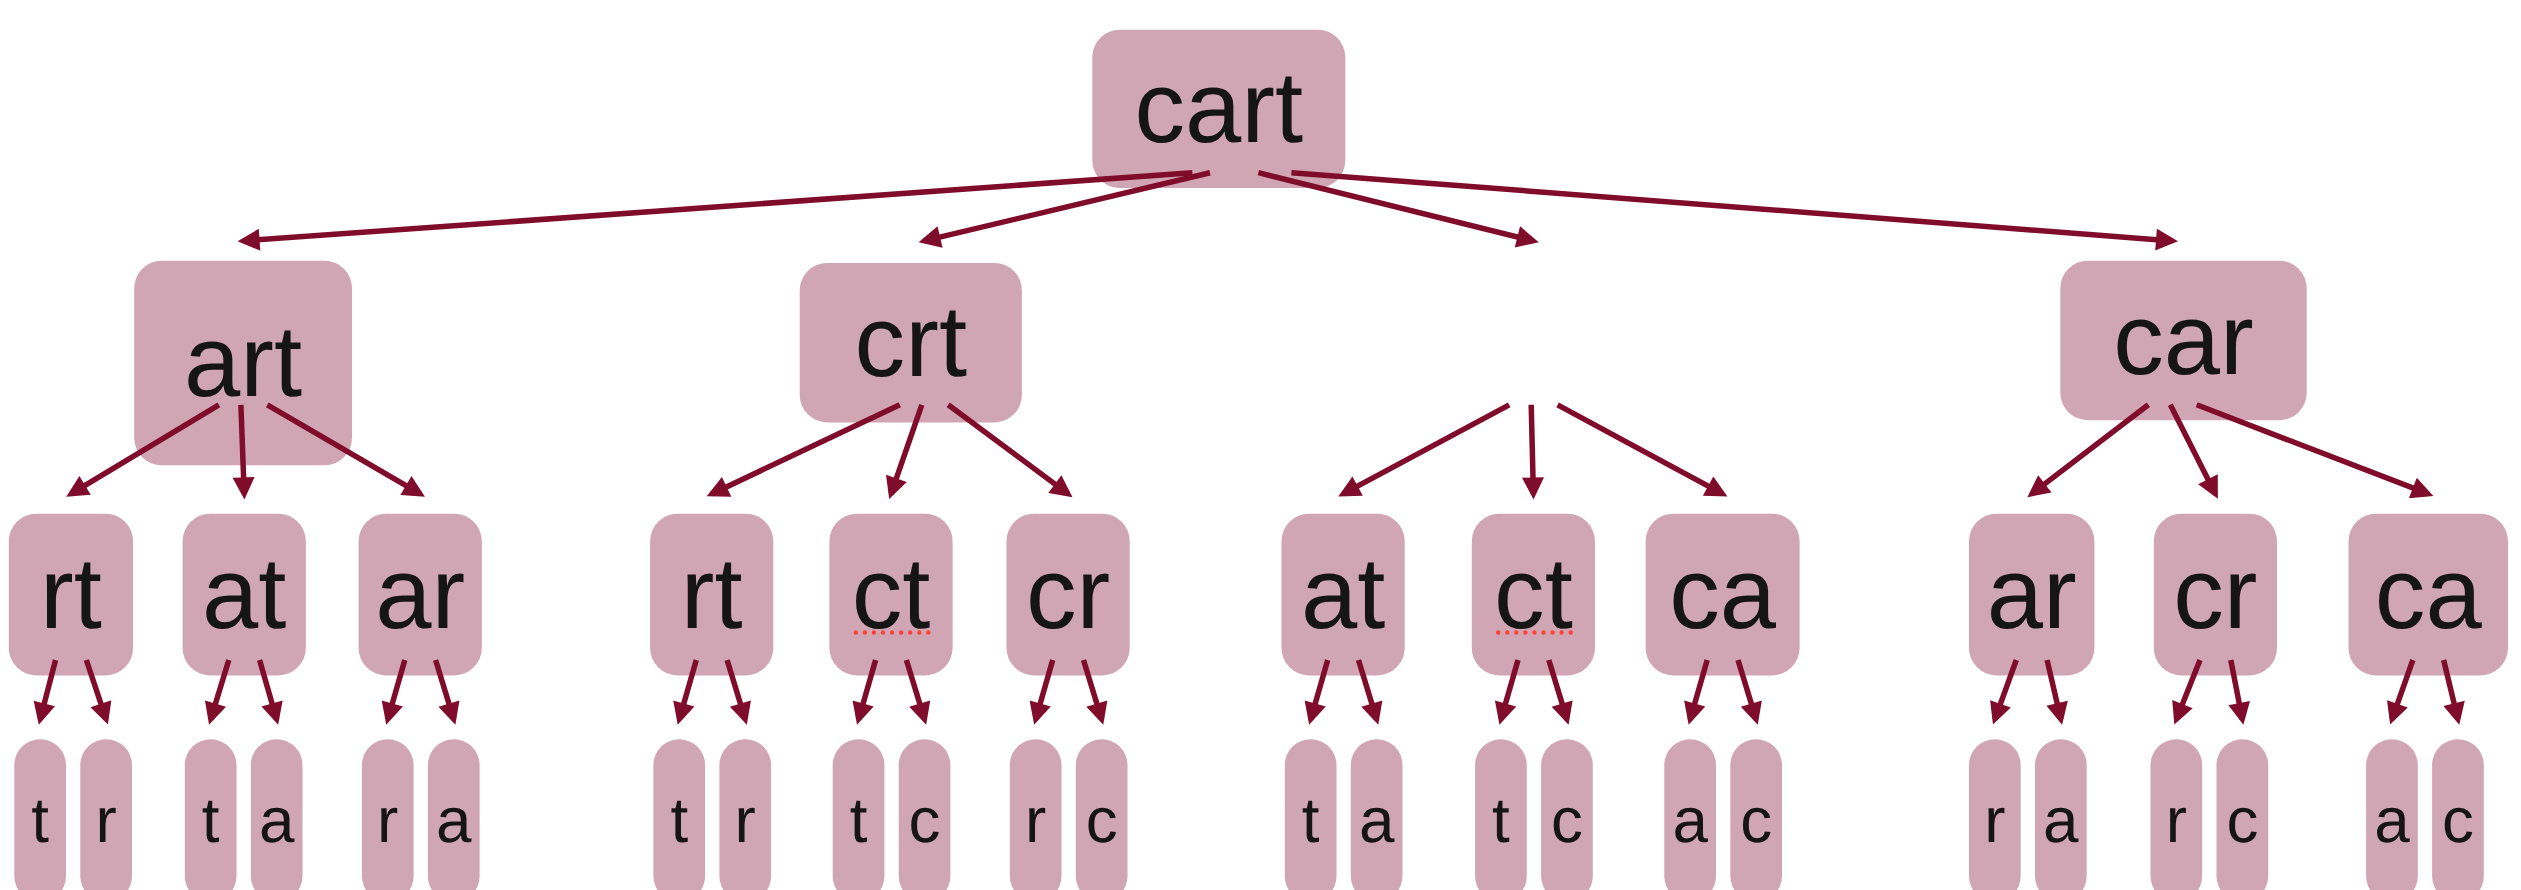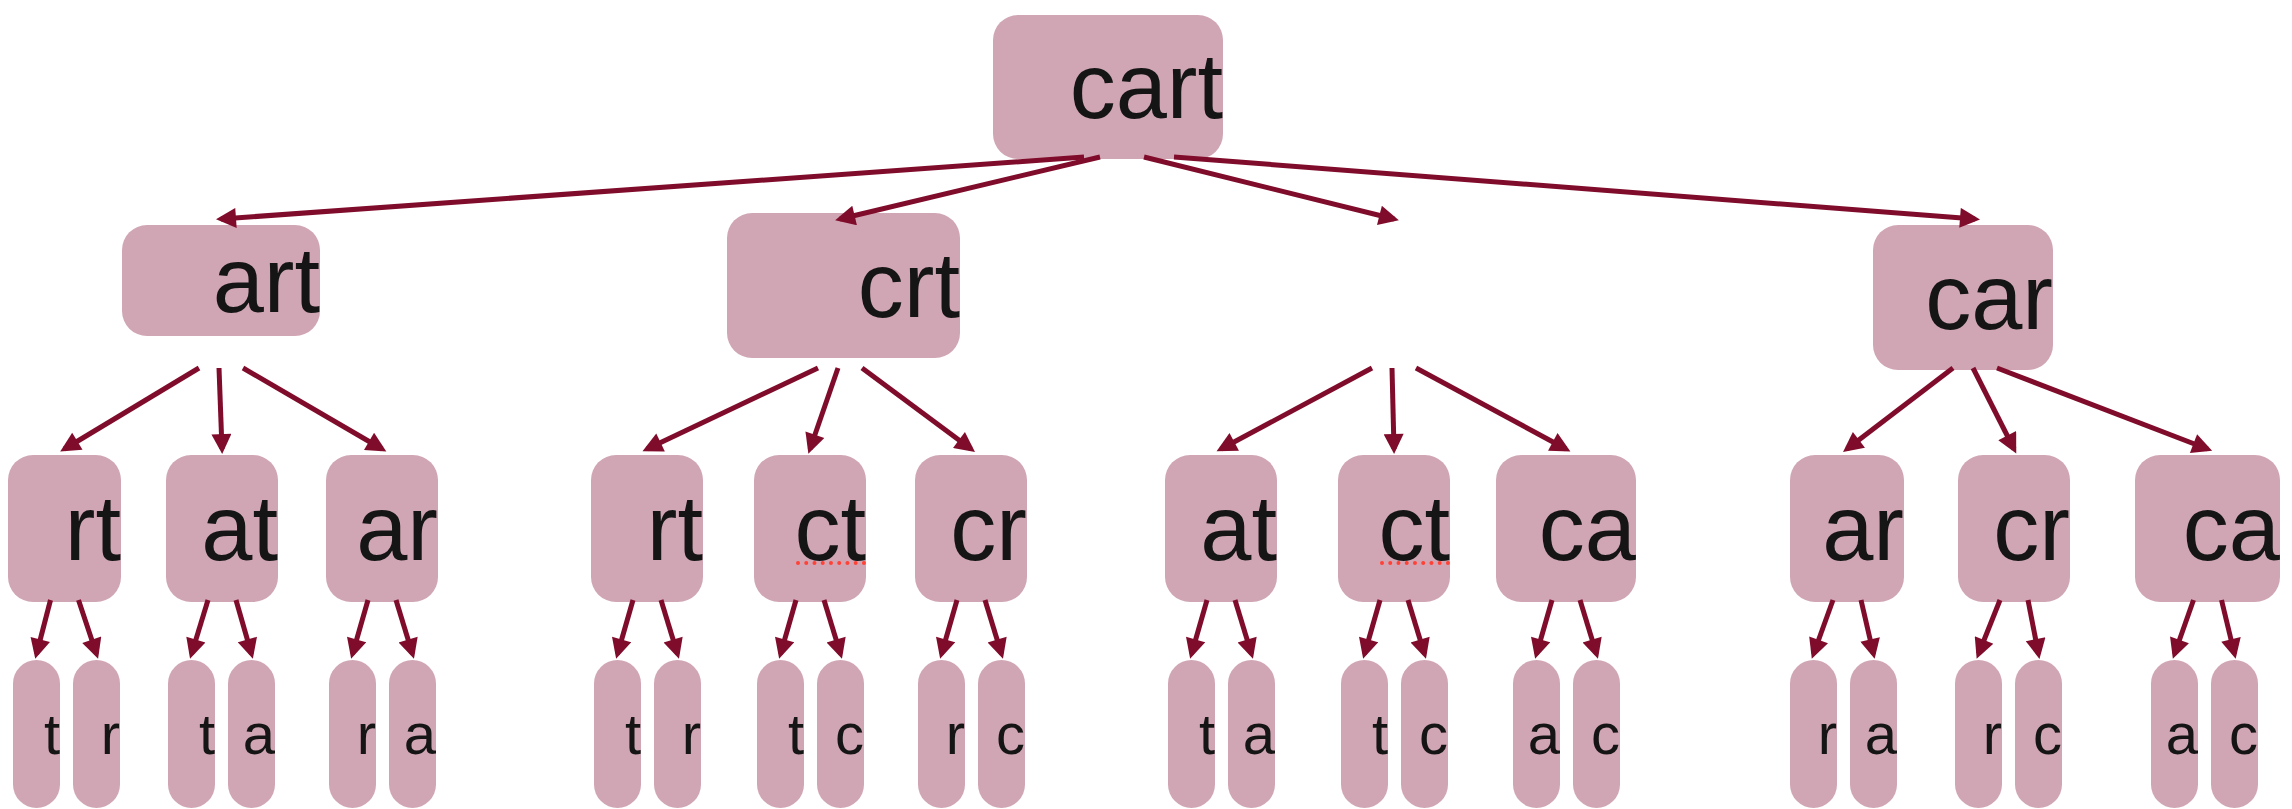--- a/index.html
+++ b/index.html
@@ -2,47 +2,47 @@
 <html style="--fill: #d1a6b4; --txt: #151515; --squig: #ff4136;"><head>
 <meta charset="utf-8">
 <style>
   html,body{margin:0;padding:0;background:#ffffff;}
   #canvas{
     position:relative;width:2292px;height:809px;overflow:hidden;background:#ffffff;
     font-family:"Liberation Sans", sans-serif;
   }
   .nd{
     position:absolute;background:var(--fill,#d1a6b4);border-radius:25px;
-    display:flex;align-items:center;justify-content:flex-end;
-    font-size:92px;color:var(--txt,#151515);
+    display:flex;align-items:center;justify-content:center;
+    font-size:92px;color:var(--txt,#151515);margin-top:12px;
   }
   .pl{border-radius:24px;font-size:58px;}
   .lb{position:relative;line-height:1.1;white-space:pre;}
   .lb.squiggle::after{
     content:"";position:absolute;left:2px;right:0px;bottom:14px;
     border-bottom:4px dotted var(--squig,#ff4136);
   }
   #edges{position:absolute;left:0;top:0;pointer-events:none;}
 </style>
 </head>
 <body>
 
 <div id="canvas">
 
   <div class="nd" id="r" style="left:993px;top:15px;width:230px;height:144px">
       <span class="lb">cart</span>
     </div>
 
-  <div class="nd" id="a0" style="left:122px;top:225px;width:198px;height:111px">
+  <div class="nd" id="a0" style="left:122px;top:225px;width:198px;height:186px">
       <span class="lb">art</span>
     </div>
-  <div class="nd" id="a1" style="left:727px;top:213px;width:233px;height:145px">
+  <div class="nd" id="a1" style="left:727px;top:227px;width:202px;height:145px">
       <span class="lb">crt</span>
     </div>
-  <div class="nd" id="a3" style="left:1873px;top:225px;width:180px;height:145px">
+  <div class="nd" id="a3" style="left:1873px;top:225px;width:224px;height:145px">
       <span class="lb">car</span>
     </div>
 
   <div class="nd" id="b00" style="left:8px;top:455px;width:113px;height:147px">
       <span class="lb">rt</span>
     </div>
   <div class="nd" id="b01" style="left:166px;top:455px;width:112px;height:147px">
       <span class="lb">at</span>
     </div>
   <div class="nd" id="b02" style="left:326px;top:455px;width:112px;height:147px">

